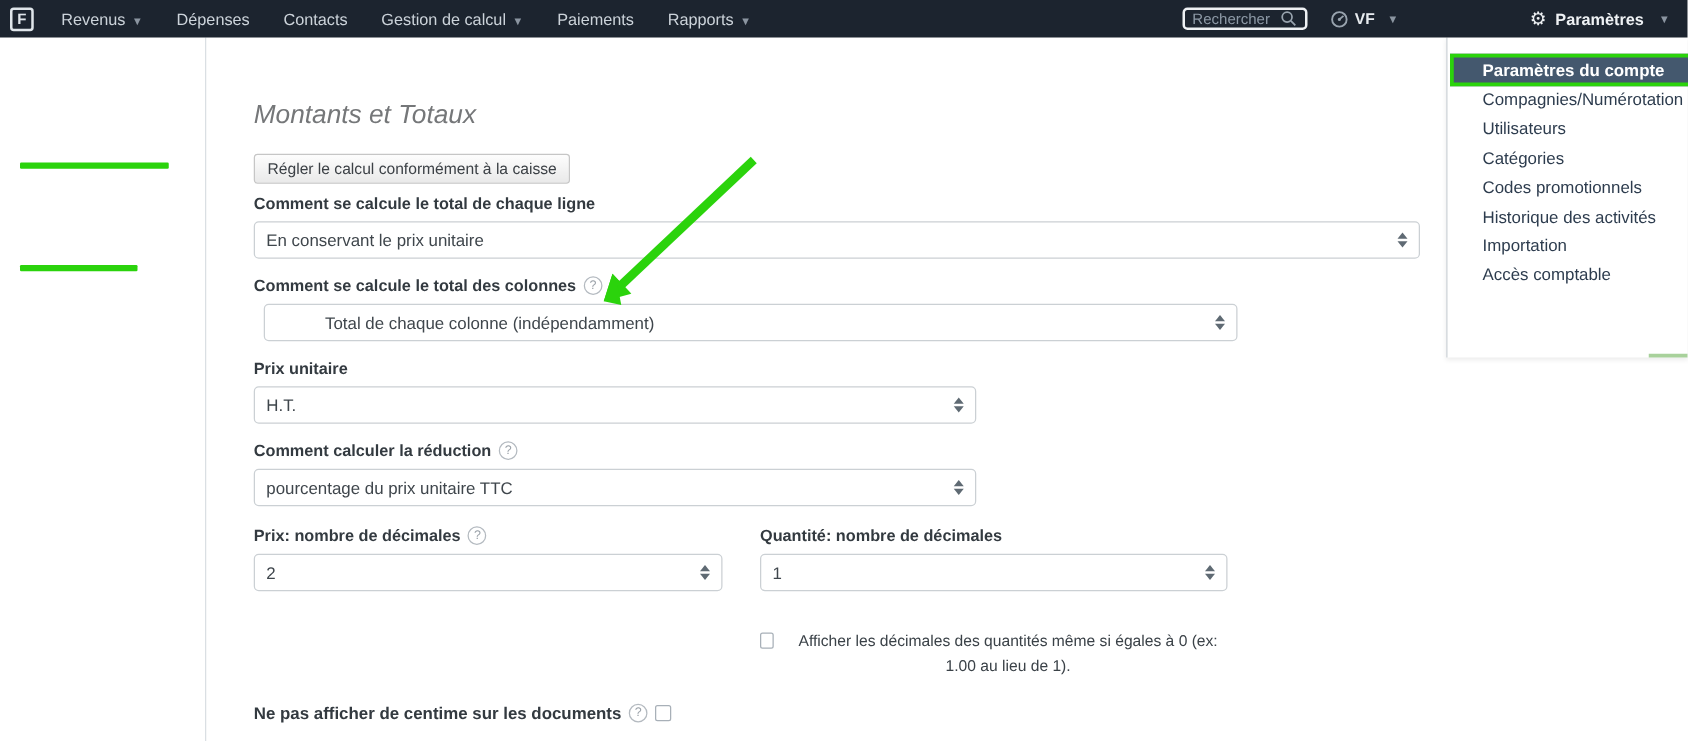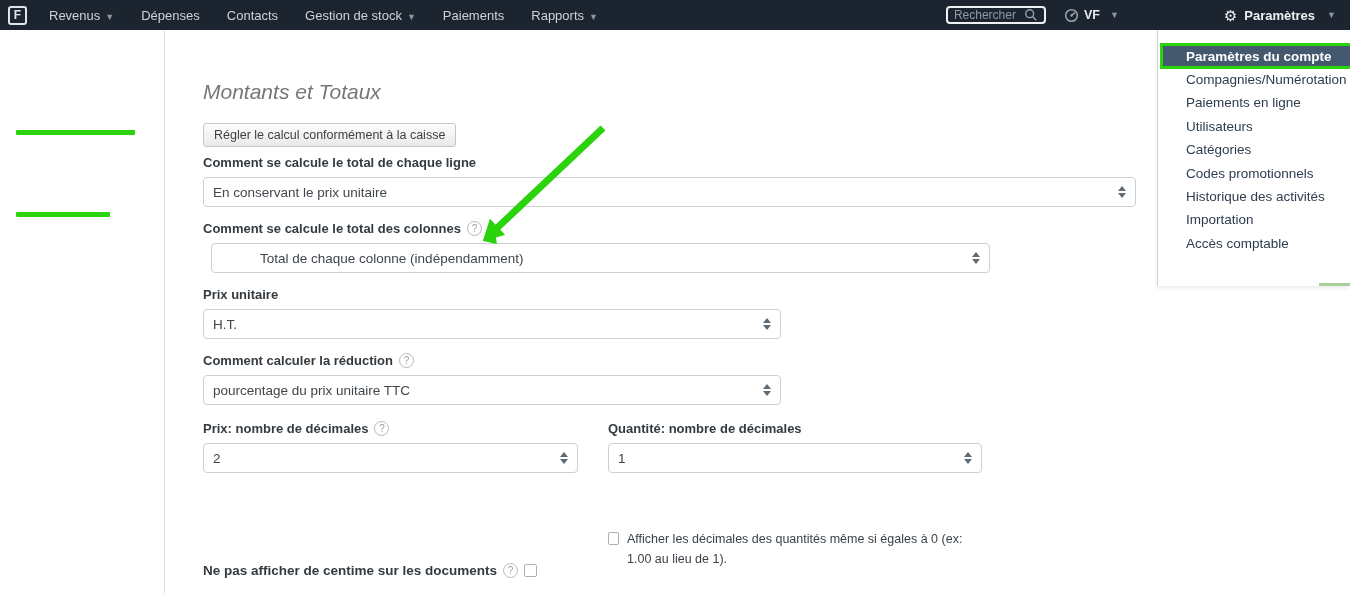--- a/index.html
+++ b/index.html
@@ -63,37 +63,37 @@
   .select { position:absolute; height:30px; border:1px solid #cbd0d4; border-radius:4px;
     background:#fff; display:flex; align-items:center; padding-left:9px;
     font-size:13.5px; color:#3f464c; cursor:pointer; }
   .sel-arrows { position:absolute; right:9px; top:50%; transform:translateY(-50%);
     display:flex; flex-direction:column; gap:2px; }
   .tri-up { width:0; height:0; border-left:4px solid transparent; border-right:4px solid transparent;
     border-bottom:5px solid #5f6a73; }
   .tri-down { width:0; height:0; border-left:4px solid transparent; border-right:4px solid transparent;
     border-top:5px solid #5f6a73; }
   .checkbox { width:13px; height:13px; border:1px solid #a8b0b8; border-radius:2px; background:#fff; cursor:pointer; }
-  .qty-check { position:absolute; left:608px; top:532px; width:378px; display:flex; gap:8px; }
+  .qty-check { position:absolute; left:608px; top:506px; width:378px; display:flex; gap:8px;text-align:center; }
   .qty-check .txt { font-size:12.5px; color:#3b4248; line-height:20px; margin-top:-3px; }
   .bottom-row { position:absolute; left:203px; top:563px; display:flex; align-items:center; gap:6px; }
   .bottom-row .blabel { font-size:13.5px; font-weight:bold; color:#333a40; white-space:nowrap; }
 
   .arrow-overlay { position:absolute; left:0; top:0; z-index:20; pointer-events:none; }
 </style>
 </head>
 <body>
 
 <div class="navbar">
   <div class="logo">F</div>
   <div class="nav-items">
     <span class="nav-item"><span>Revenus</span><span class="caret">▼</span></span>
     <span class="nav-item">Dépenses</span>
     <span class="nav-item">Contacts</span>
-    <span class="nav-item"><span>Gestion de stock</span><span class="caret">▼</span></span>
+    <span class="nav-item"><span>Gestion de calcul</span><span class="caret">▼</span></span>
     <span class="nav-item">Paiements</span>
     <span class="nav-item"><span>Rapports</span><span class="caret">▼</span></span>
   </div>
   <div class="nav-right">
     <div class="searchbox">
       <input type="text" placeholder="Rechercher" style="">
       <svg width="14" height="14" viewBox="0 0 16 16">
         <circle cx="6.5" cy="6.5" r="4.5" fill="none" stroke="#98a3ae" stroke-width="1.6"></circle>
         <line x1="10" y1="10" x2="14" y2="14" stroke="#98a3ae" stroke-width="1.6"></line>
       </svg>
@@ -114,21 +114,20 @@
     </div>
   </div>
 </div>
 
 <div class="menu-panel">
   <div class="menu-active-box">
     <span>Paramètres du compte</span>
   </div>
   <div class="menu-list">
     <div class="menu-item">Compagnies/Numérotation</div>
-    <div class="menu-item">Paiements en ligne</div>
     <div class="menu-item">Utilisateurs</div>
     <div class="menu-item">Catégories</div>
     <div class="menu-item">Codes promotionnels</div>
     <div class="menu-item">Historique des activités</div>
     <div class="menu-item">Importation</div>
     <div class="menu-item">Accès comptable</div>
   </div>
 </div>
 <div class="menu-bottom-line"></div>
 

